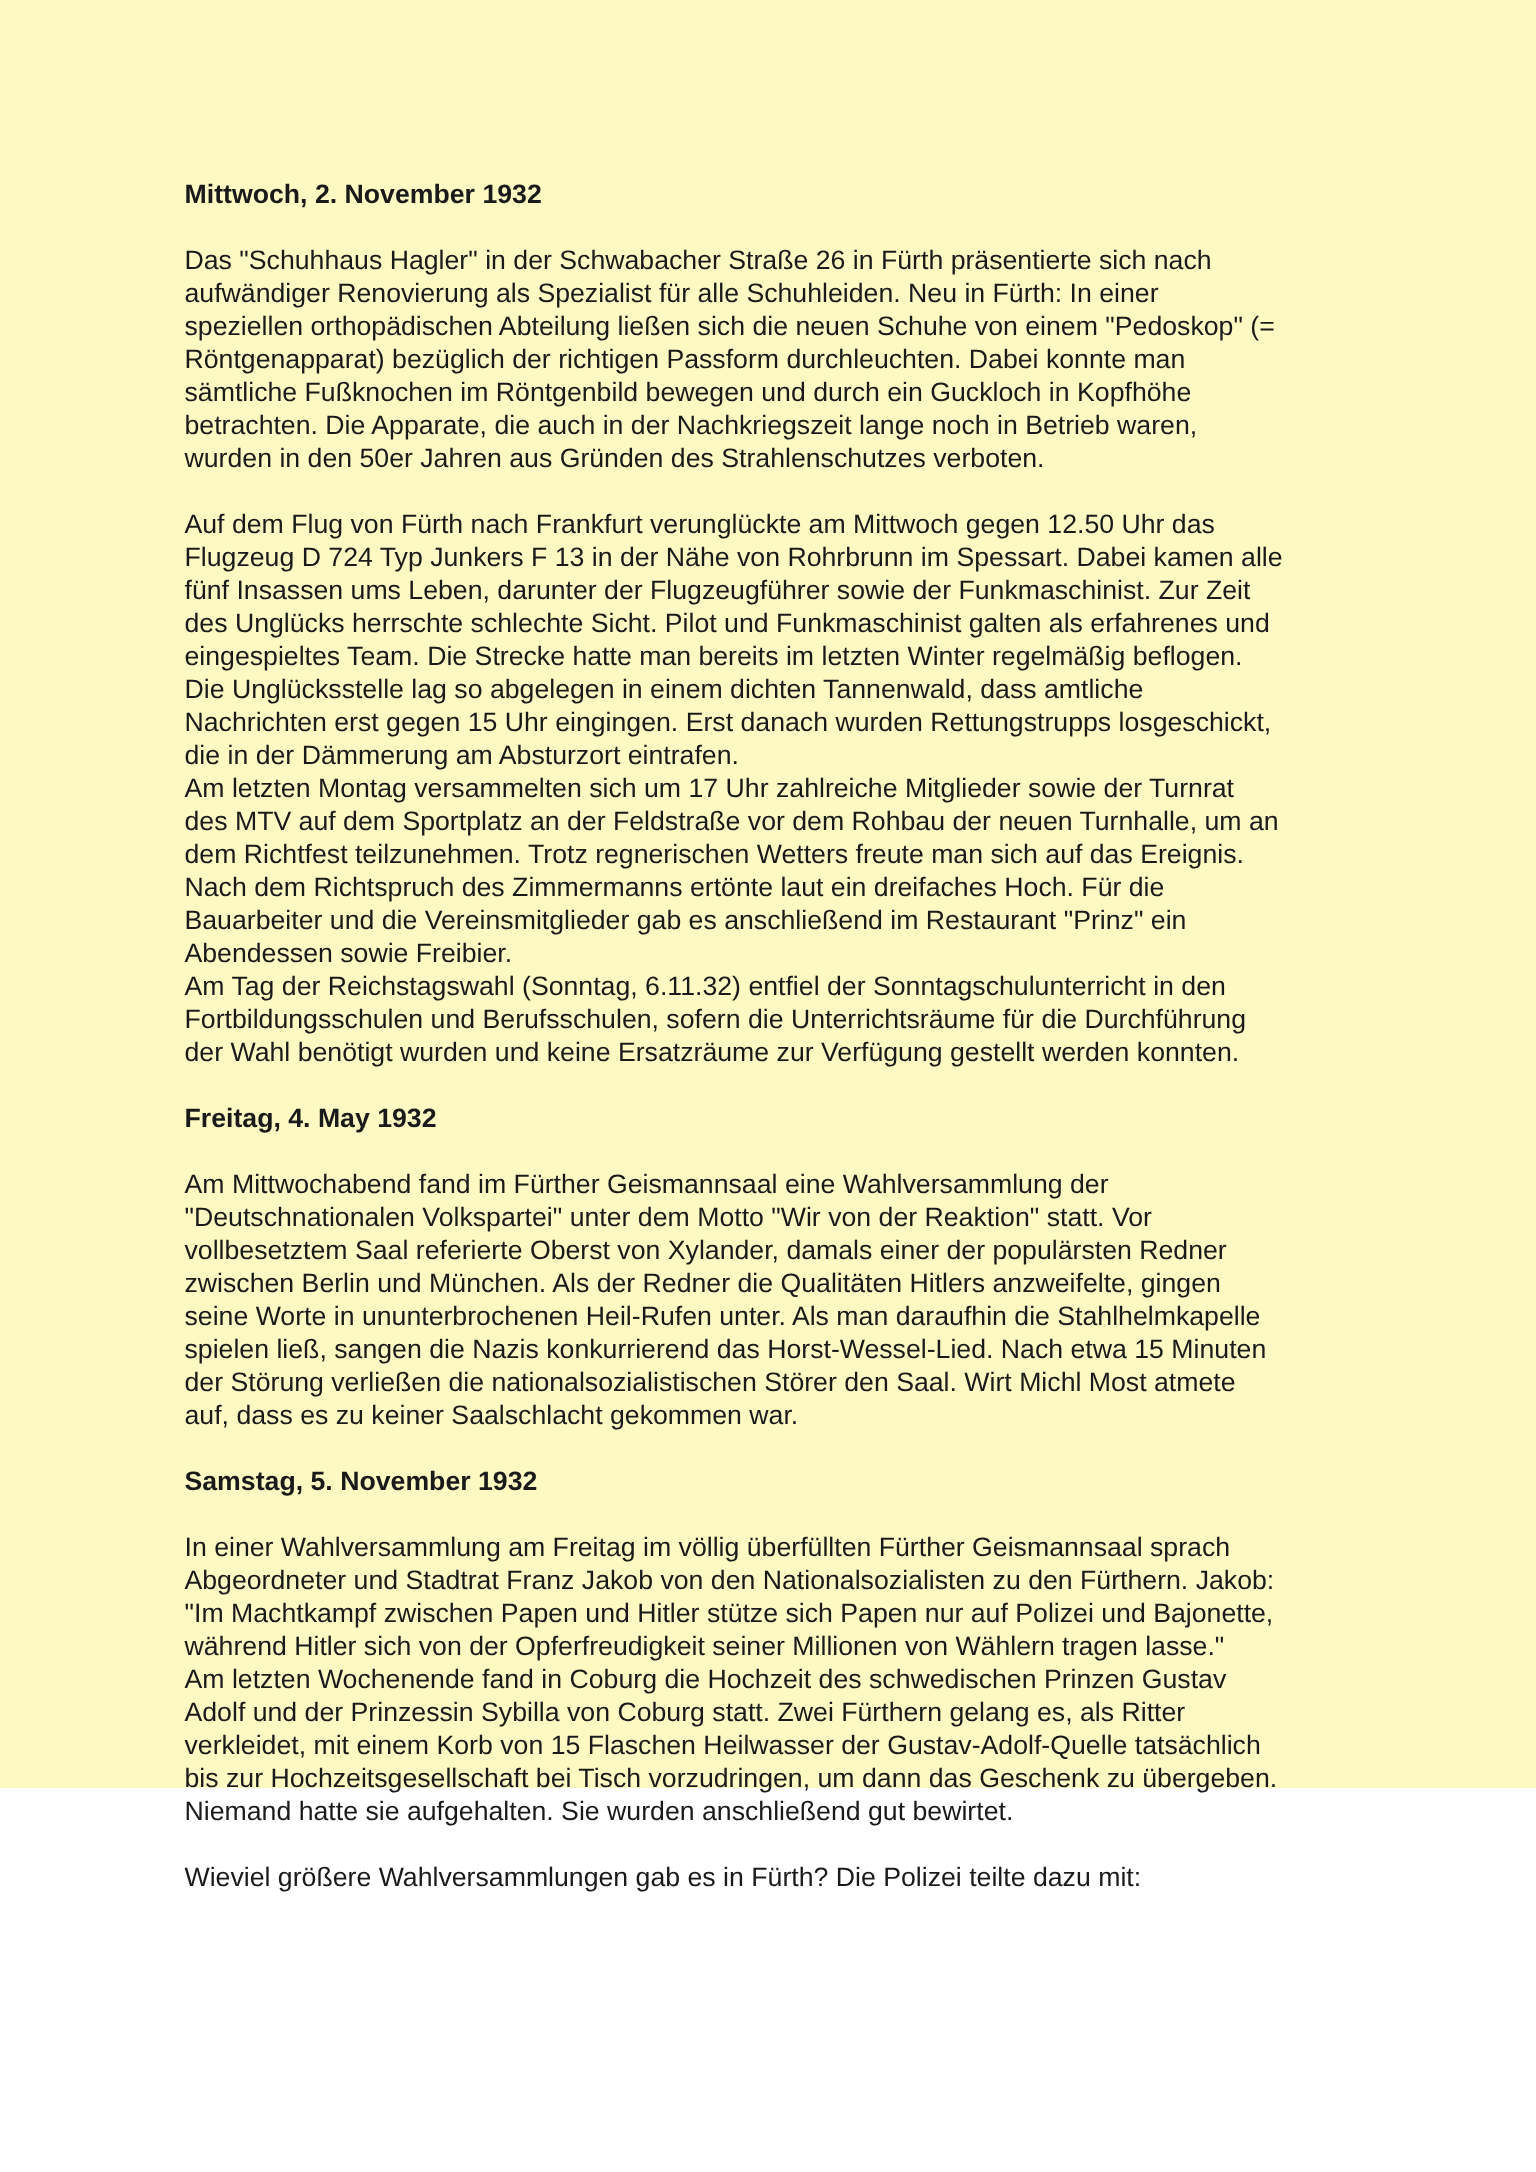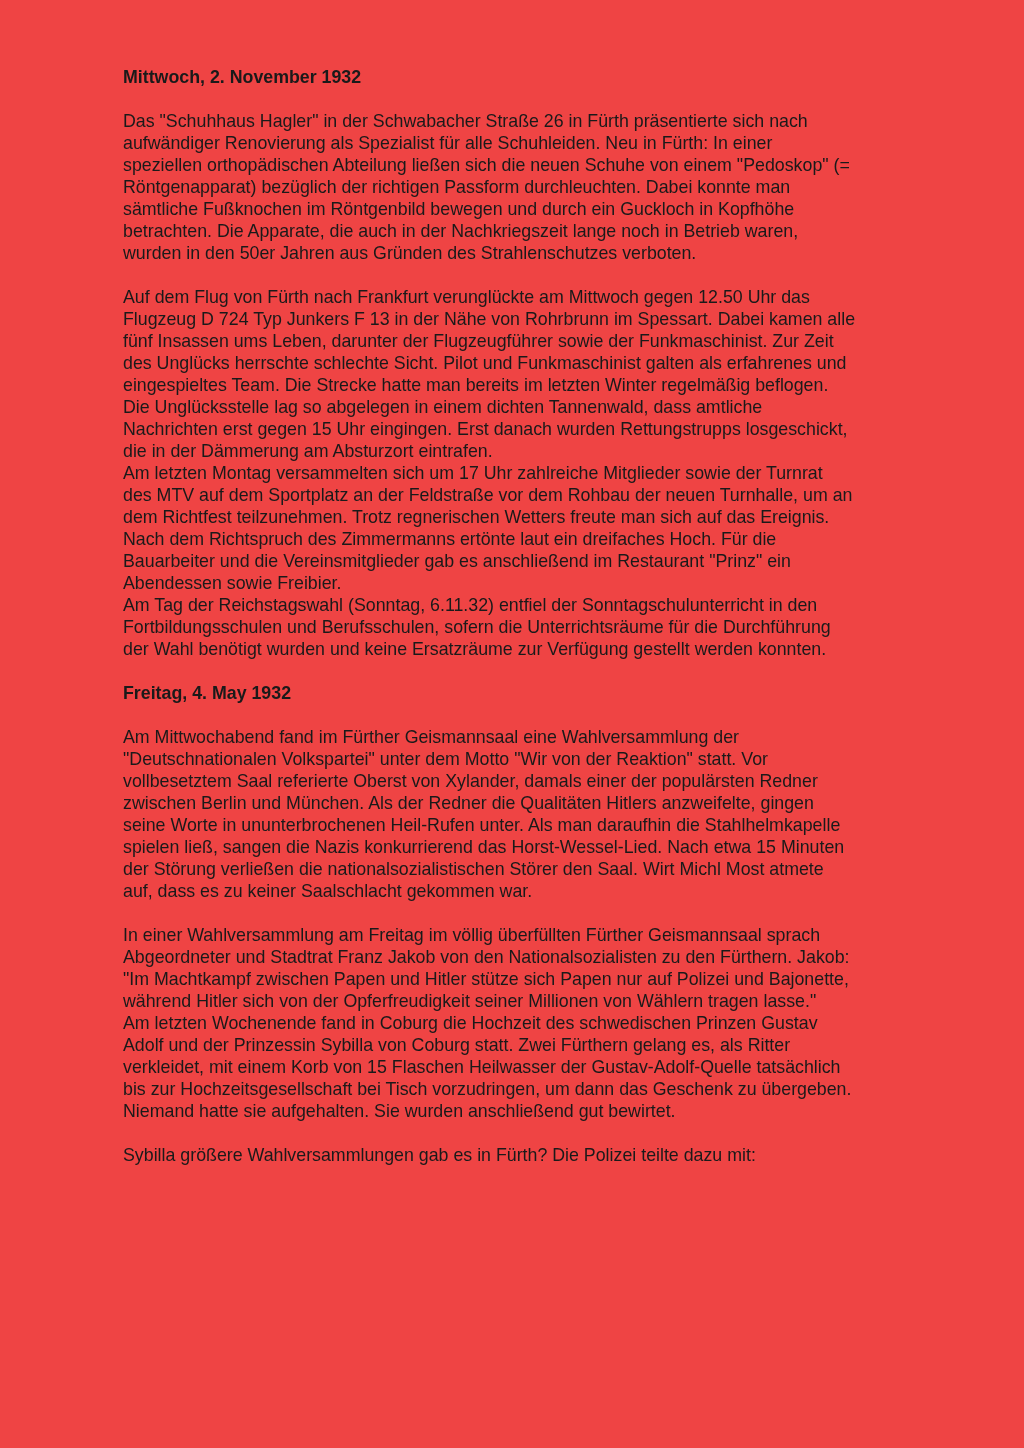--- a/index.html
+++ b/index.html
@@ -10,23 +10,23 @@
   body {
     width: 1024px;
     height: 1448px;
     overflow: hidden;
     font-family: "Liberation Sans", "DejaVu Sans", sans-serif;
     color: #1a1a1a;
   }
   .page {
     box-sizing: border-box;
     width: 1024px;
-    height: 1448px;
-    padding: 66px 96px 0 123px;
-    background: #ef4444;
+    height: 1192px;
+    padding: 118px 96px 0 123px;
+    background: #fef9c3;
   }
   .date-heading {
     font-size: 17.8px;
     line-height: 22px;
     font-weight: bold;
     margin: 0 0 22px 0;
     white-space: pre;
   }
   .entry-text {
     font-size: 17.8px;
@@ -71,25 +71,26 @@
   <h2 class="date-heading">Freitag, 4. May 1932</h2>
   <p class="entry-text">Am Mittwochabend fand im Fürther Geismannsaal eine Wahlversammlung der
 "Deutschnationalen Volkspartei" unter dem Motto "Wir von der Reaktion" statt. Vor
 vollbesetztem Saal referierte Oberst von Xylander, damals einer der populärsten Redner
 zwischen Berlin und München. Als der Redner die Qualitäten Hitlers anzweifelte, gingen
 seine Worte in ununterbrochenen Heil-Rufen unter. Als man daraufhin die Stahlhelmkapelle
 spielen ließ, sangen die Nazis konkurrierend das Horst-Wessel-Lied. Nach etwa 15 Minuten
 der Störung verließen die nationalsozialistischen Störer den Saal. Wirt Michl Most atmete
 auf, dass es zu keiner Saalschlacht gekommen war.</p>
 
+  <h2 class="date-heading">Samstag, 5. November 1932</h2>
   <p class="entry-text">In einer Wahlversammlung am Freitag im völlig überfüllten Fürther Geismannsaal sprach
 Abgeordneter und Stadtrat Franz Jakob von den Nationalsozialisten zu den Fürthern. Jakob:
 "Im Machtkampf zwischen Papen und Hitler stütze sich Papen nur auf Polizei und Bajonette,
 während Hitler sich von der Opferfreudigkeit seiner Millionen von Wählern tragen lasse."
 Am letzten Wochenende fand in Coburg die Hochzeit des schwedischen Prinzen Gustav
 Adolf und der Prinzessin Sybilla von Coburg statt. Zwei Fürthern gelang es, als Ritter
 verkleidet, mit einem Korb von 15 Flaschen Heilwasser der Gustav-Adolf-Quelle tatsächlich
 bis zur Hochzeitsgesellschaft bei Tisch vorzudringen, um dann das Geschenk zu übergeben.
 Niemand hatte sie aufgehalten. Sie wurden anschließend gut bewirtet.</p>
 
-  <p class="entry-text">Sybilla größere Wahlversammlungen gab es in Fürth? Die Polizei teilte dazu mit:</p>
+  <p class="entry-text">Wieviel größere Wahlversammlungen gab es in Fürth? Die Polizei teilte dazu mit:</p>
 
 </div>
 
 </body></html>

